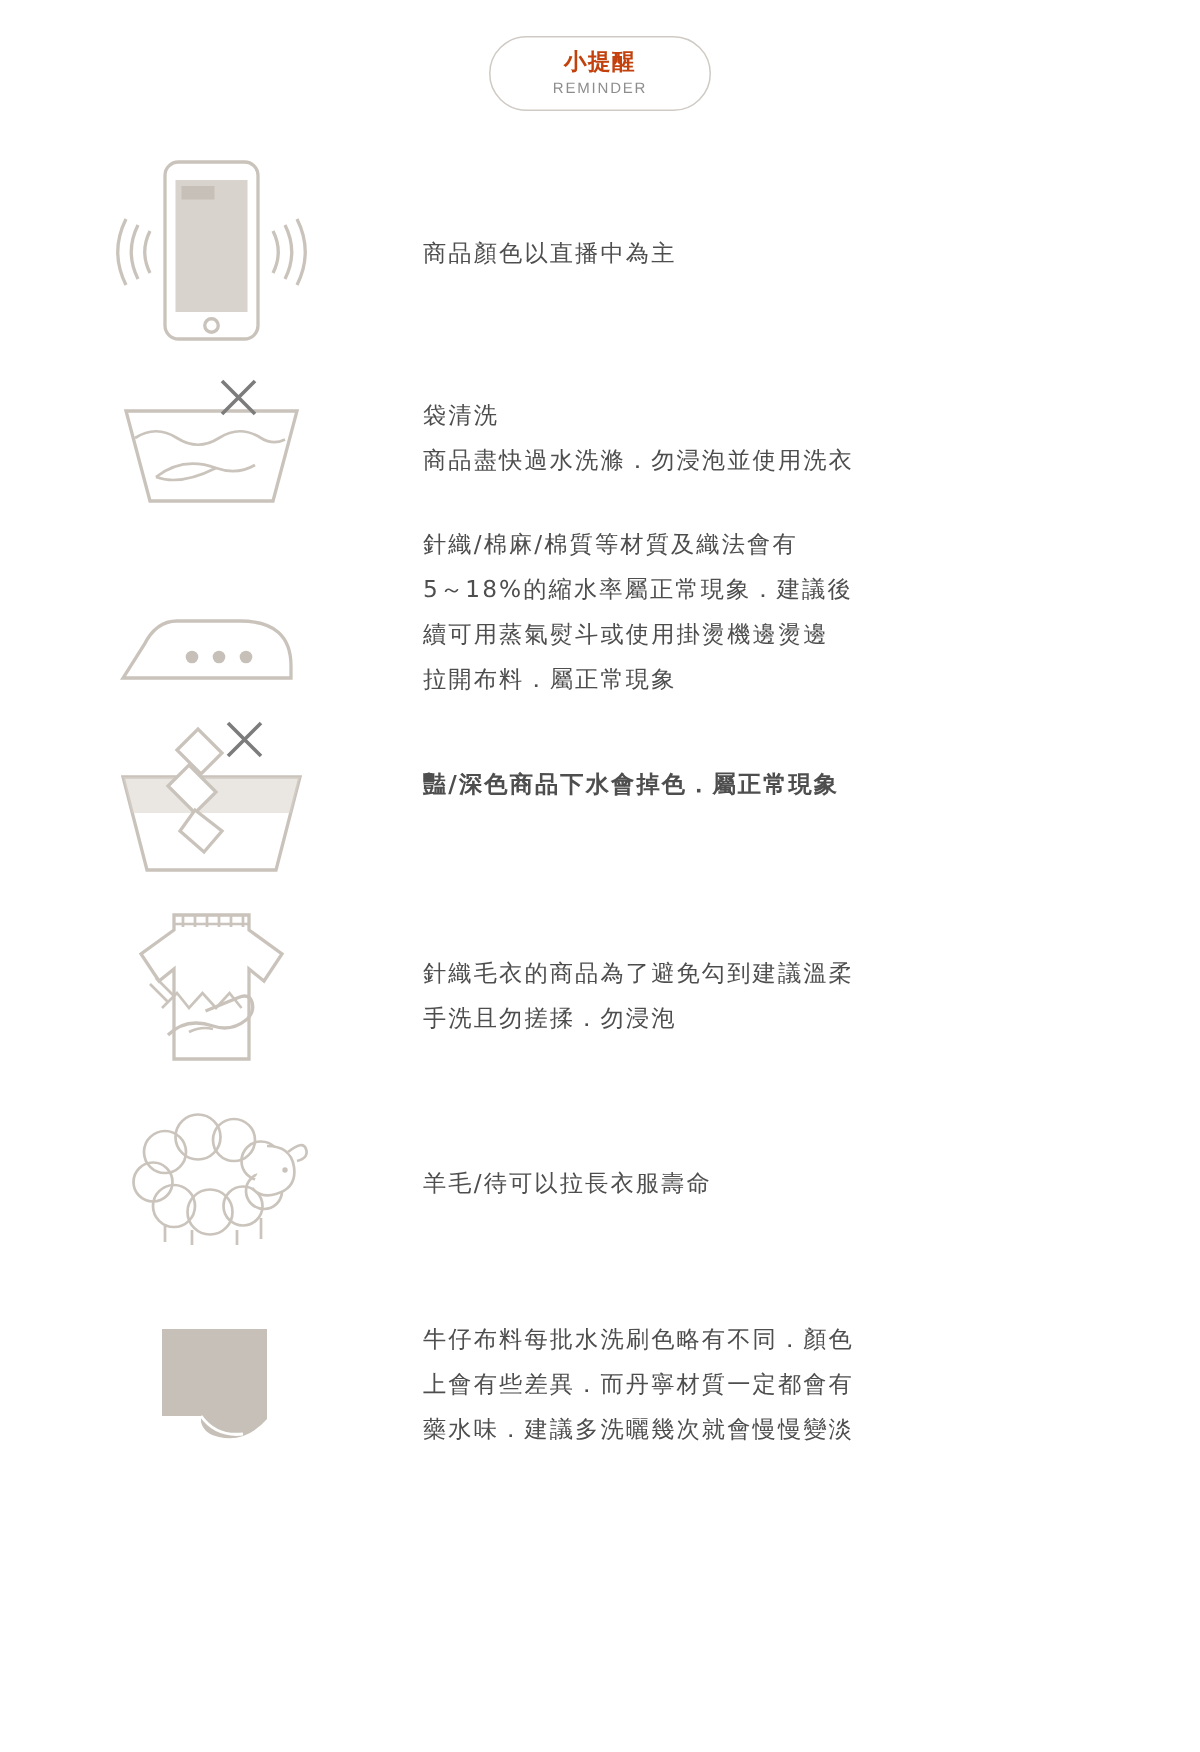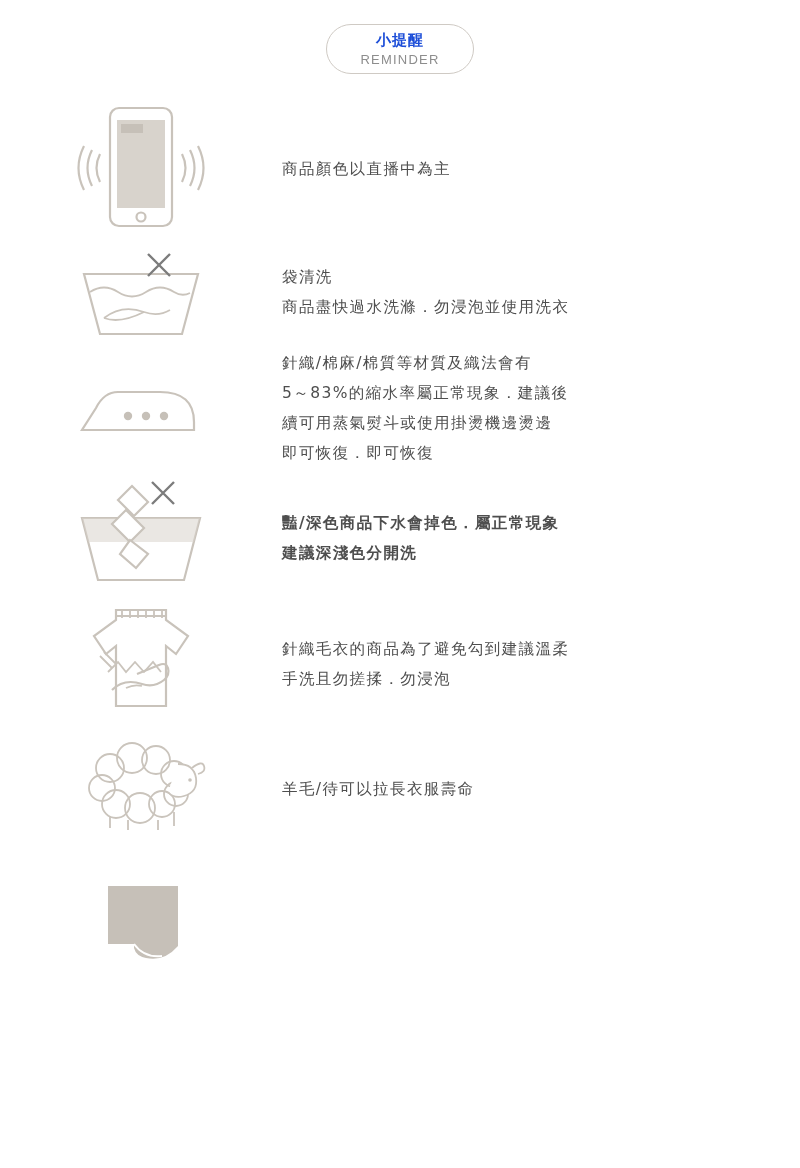--- a/index.html
+++ b/index.html
@@ -39,25 +39,25 @@
     display: flex;
     flex-direction: column;
     align-items: center;
     justify-content: center;
     background: #fff;
   }
   .pill-title {
     font-size: 15px;
     font-weight: bold;
     letter-spacing: 1px;
-    color: #1d4ed8;
+    color: #c2410c;
     line-height: 1.25;
   }
   .pill-sub {
-    font-size: 13px;
+    font-size: 10px;
     letter-spacing: 1.2px;
     color: #8d8d8d;
     margin-top: 2px;
   }
 
   
   .rows {
     position: absolute;
     top: 96px;
     left: 0;
@@ -88,21 +88,21 @@
 
   
   .r1 { height: 144px; }
   .r1 .text-cell { padding-top: 58px; }
   .r1 .icon-cell { padding-top: 2px; }
 
   .r2 { height: 108px; }
   .r2 .text-cell { padding-top: 22px; }
   .r2 .icon-cell { padding-top: 12px; }
 
-  .r3 { height: 120px; }
+  .r3 { height: 120px; align-items: flex-end; }
   .r3 .text-cell { padding-top: 0px; }
   .r3 .icon-cell { padding-top: 28px; }
 
   .r4 { height: 128px; }
   .r4 .text-cell { padding-top: 40px; font-weight: bold; }
   .r4 .icon-cell { padding-top: 8px; }
 
   .r5 { height: 128px; }
   .r5 .text-cell { padding-top: 38px; }
   .r5 .icon-cell { padding-top: 6px; }
@@ -180,42 +180,41 @@
       <div class="icon-cell">
         <svg width="150" height="70" viewBox="0 0 150 70">
           <path d="M16 54 L128 54 L128 46 q0 -30 -34 -30 L52 16 q-14 0 -22 16 L16 54 Z" class="ln"></path>
           <circle cx="62" cy="40" r="4.2" class="fill-grey"></circle>
           <circle cx="80" cy="40" r="4.2" class="fill-grey"></circle>
           <circle cx="98" cy="40" r="4.2" class="fill-grey"></circle>
         </svg>
       </div>
       <div class="text-cell">
         <p>針織/棉麻/棉質等材質及織法會有</p>
-        <p>5～83%的縮水率屬正常現象．建議後</p>
+        <p>5～18%的縮水率屬正常現象．建議後</p>
         <p>續可用蒸氣熨斗或使用掛燙機邊燙邊</p>
-        <p>即可恢復．即可恢復</p>
+        <p>拉開布料．屬正常現象</p>
       </div>
     </div>
 
     <div class="row r4">
       <div class="icon-cell">
         <svg width="150" height="118" viewBox="0 0 150 118">
           <path d="M16 42 L134 42 L118 104 L32 104 Z" class="ln"></path>
           <path d="M16 42 L134 42 L128 66 L22 66 Z" class="fill-light" opacity="0.55"></path>
           <g class="ln">
             <path d="M52 24 L66 10 L82 26 L68 40 Z" fill="#ffffff"></path>
             <path d="M60 34 L78 52 L64 66 L46 48 Z" fill="#ffffff"></path>
             <path d="M64 64 L82 78 L70 92 L54 78 Z" fill="#ffffff"></path>
           </g>
           <path d="M86 6 L108 28 M108 6 L86 28" class="x-mark"></path>
         </svg>
       </div>
       <div class="text-cell">
         <p>豔/深色商品下水會掉色．屬正常現象</p>
-        <p>建議深淺色分開洗</p>
       </div>
     </div>
 
     <div class="row r5">
       <div class="icon-cell">
         <svg width="150" height="116" viewBox="0 0 150 116">
           <path d="M50 8 L100 8 L100 18 L122 34 L110 52 L100 44 L100 104 L50 104 L50 44 L40 52 L28 34 L50 18 Z" class="ln"></path>
           <path d="M50 14 L100 14" class="ln-thin"></path>
           <path d="M56 8 L56 16 M64 8 L64 16 M72 8 L72 16 M80 8 L80 16 M88 8 L88 16 M96 8 L96 16" class="ln-thin"></path>
           <path d="M34 54 L46 66 M38 50 L50 62" class="ln-thin"></path>
@@ -256,16 +255,21 @@
       </div>
     </div>
 
     <div class="row r8">
       <div class="icon-cell">
         <svg width="150" height="84" viewBox="0 0 150 84">
           <path d="M42 0 L112 0 L112 60 q-14 16 -32 12 q-10 -2 -12 -10 l0 -4 L42 58 Z" class="fill-grey"></path>
           <path d="M68 58 q10 14 28 12" fill="none" stroke="#ffffff" stroke-width="2"></path>
         </svg>
       </div>
+      <div class="text-cell">
+        <p>牛仔布料每批水洗刷色略有不同．顏色</p>
+        <p>上會有些差異．而丹寧材質一定都會有</p>
+        <p>藥水味．建議多洗曬幾次就會慢慢變淡</p>
+      </div>
     </div>
 
   </div>
 </div>
 
 </body></html>

